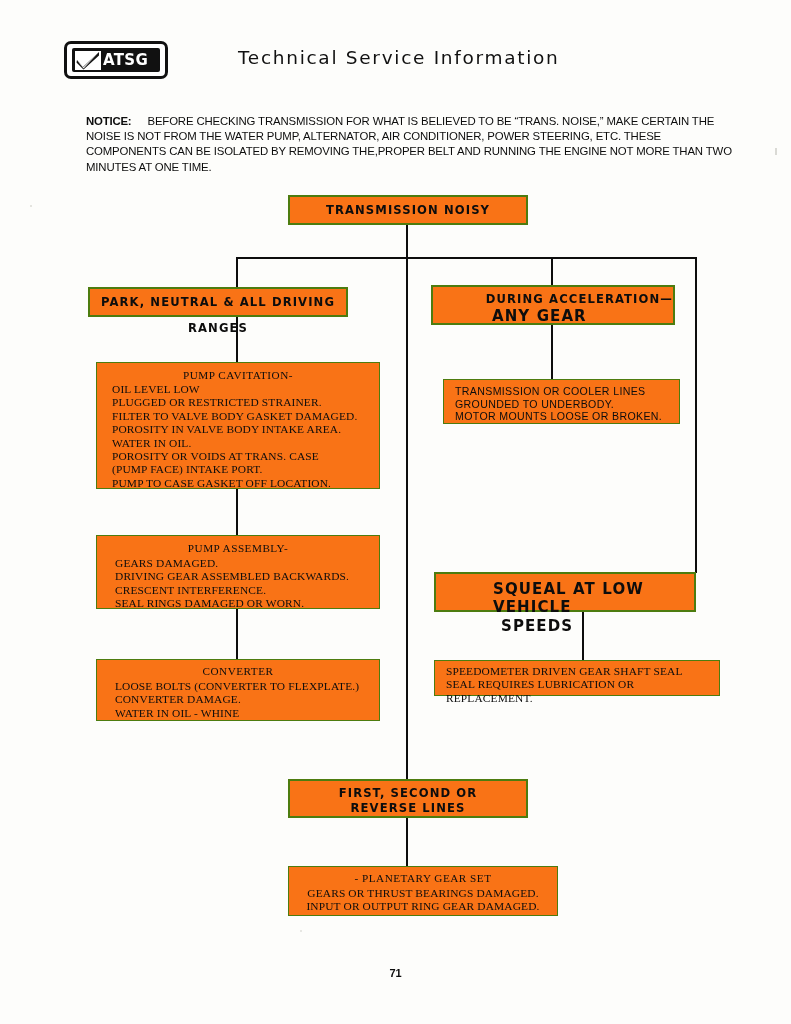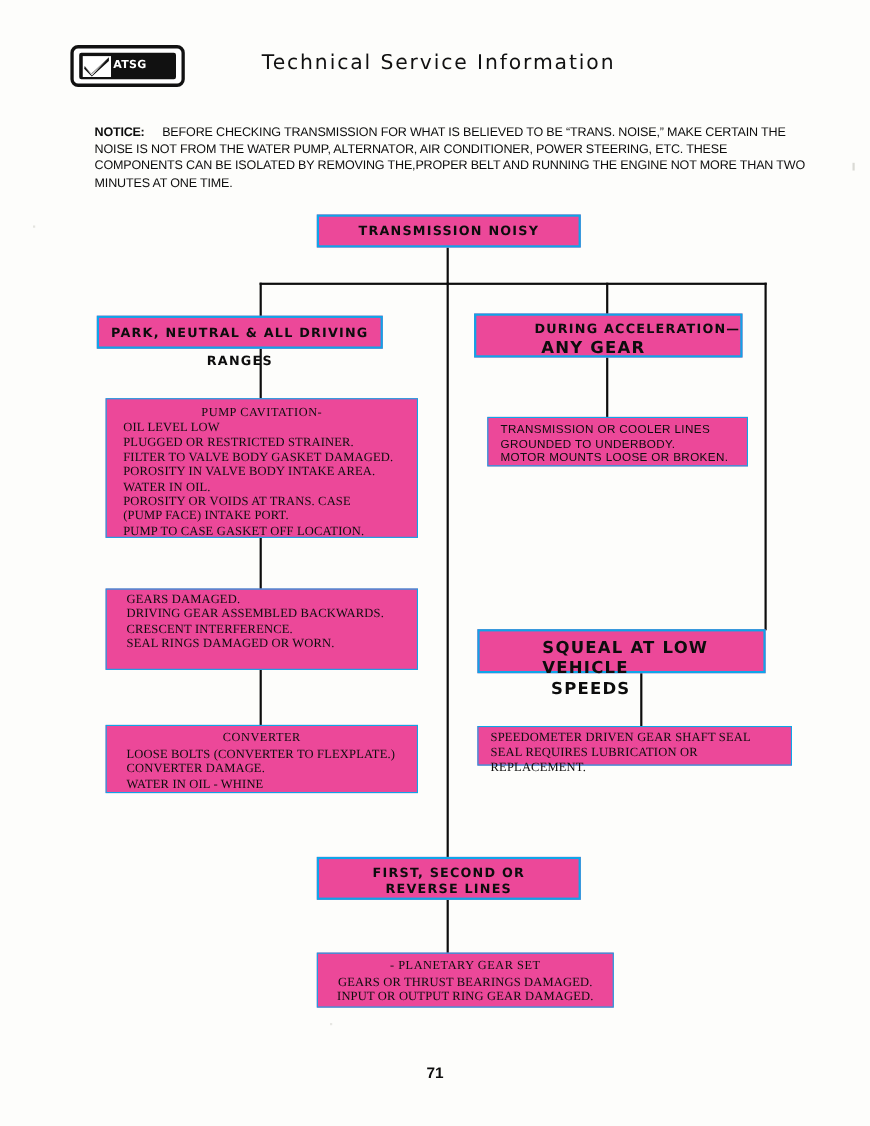--- a/index.html
+++ b/index.html
@@ -51,21 +51,21 @@
     width: 26px;
     height: 19px;
     position: relative;
     flex: 0 0 auto;
   }
   .logo-check svg { display:block; }
   .logo-text {
     color: #ffffff;
     font-family: "DejaVu Sans", sans-serif;
     font-weight: bold;
-    font-size: 10px;
+    font-size: 15px;
     letter-spacing: 0.3px;
     margin-left: 2px;
     line-height: 1;
   }
 
   .header-title {
     position: absolute;
     left: 238px;
     top: 47px;
     font-family: "DejaVu Sans", sans-serif;
@@ -91,22 +91,22 @@
   .notice b {
     font-weight: bold;
     letter-spacing: -0.2px;
   }
   .notice .gap { display:inline-block; width: 16px; }
 
   
   .box {
     position: absolute;
     box-sizing: border-box;
-    background: #ec4899;
-    border: 2px solid #0ea5e9;
+    background: #f97316;
+    border: 2px solid #4d7c0f;
   }
   .box.thin { border-width: 1.6px; }
 
   .ln {
     position: absolute;
     background: #0d0d0d;
   }
   .ln.v { width: 2px; }
   .ln.h { height: 2px; }
 
@@ -198,21 +198,21 @@
 
   
   .page-number {
     position: absolute;
     left: 0;
     right: 0;
     top: 967px;
     text-align: center;
     font-family: "Liberation Sans", sans-serif;
     font-weight: bold;
-    font-size: 14px;
+    font-size: 11px;
     color: #0d0d0d;
   }
 
   .speck { position:absolute; background:#bdbdb7; }
 </style>
 </head>
 <body>
 
 <div class="page">
 
@@ -284,20 +284,21 @@
 PUMP TO CASE GASKET OFF LOCATION.</div>
   </div>
 
   <div class="box thin" id="box-trans-cooler">
     <div class="sans-body">TRANSMISSION OR COOLER LINES
 GROUNDED TO UNDERBODY.
 MOTOR MOUNTS LOOSE OR BROKEN.</div>
   </div>
 
   <div class="box thin" id="box-pump-assembly">
+    <div class="ser-title">PUMP ASSEMBLY-</div>
     <div class="ser-body">GEARS DAMAGED.
 DRIVING GEAR ASSEMBLED BACKWARDS.
 CRESCENT INTERFERENCE.
 SEAL RINGS DAMAGED OR WORN.</div>
   </div>
 
   <div class="box" id="box-squeal">
     <div class="hdr-l t1">SQUEAL AT LOW VEHICLE</div>
     <div class="hdr-l t2">SPEEDS</div>
   </div>

